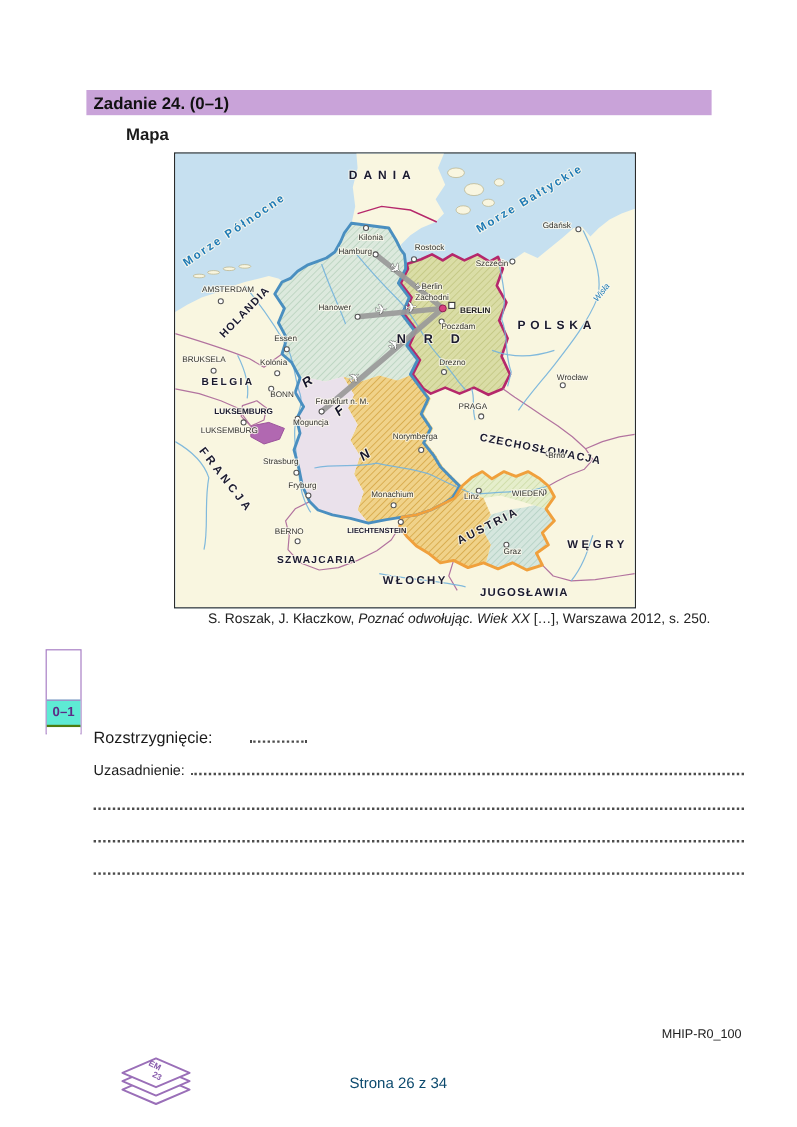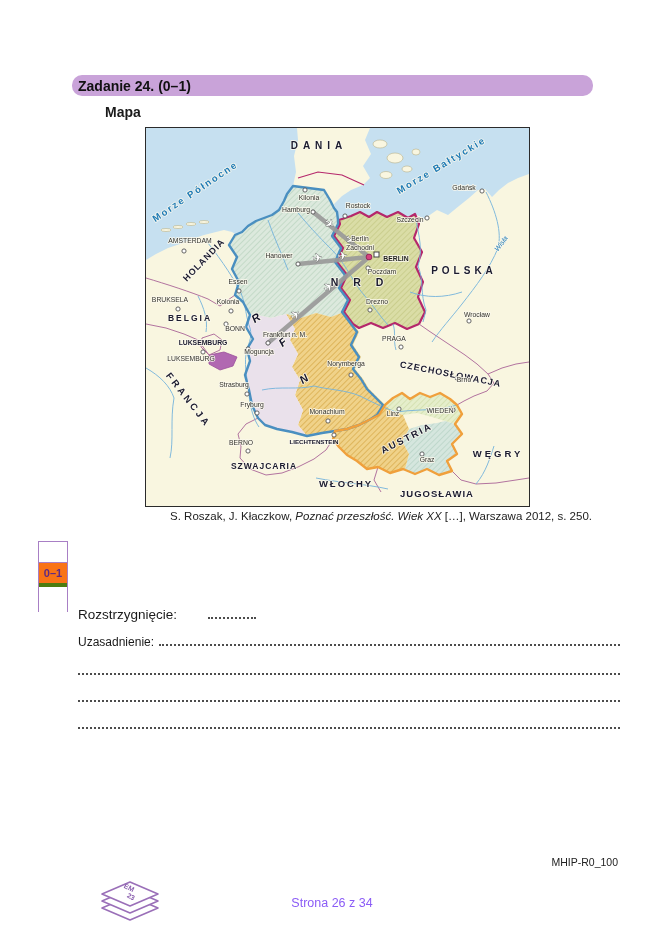--- a/index.html
+++ b/index.html
@@ -1,50 +1,50 @@
 <!DOCTYPE html>
 <html lang="pl"><head>
 <meta charset="utf-8">
 <style>
   html,body{margin:0;padding:0;background:#fff;}
   body{font-family:"Liberation Sans",sans-serif;color:#1a1a1a;}
   .page{position:relative;width:664px;height:939px;background:#fff;overflow:hidden;}
 
   .task-bar{position:absolute;left:72px;top:75px;width:521px;height:21px;
-    background:#c9a3d9;display:flex;align-items:center;border-radius:10px;}
+    background:#c9a3d9;display:flex;align-items:center;}
   .task-bar span{font-weight:bold;font-size:14px;padding-left:6px;color:#111;}
 
   .map-caption{position:absolute;left:78px;top:104px;font-weight:bold;font-size:14px;padding-left:27px;}
 
   .map-frame{position:absolute;left:145px;top:127px;width:383px;height:378px;
     border:1.5px solid #2b2b2b;box-sizing:content-box;background:#c6e0f0;}
   .map-frame svg{display:block;}
 
   .source{position:absolute;left:72px;top:510px;width:520px;text-align:right;
     font-size:11.5px;color:#222;}
 
   .tbox{position:absolute;left:38px;top:541px;width:30px;height:71px;
     border:1.5px solid #a87fc5;box-sizing:border-box;background:#fff;}
   .tbox .num{height:20px;background:#7a4099;color:#fff;font-weight:bold;font-size:11px;
     display:flex;align-items:center;justify-content:center;margin-left:40px;}
-  .tbox .pts{height:20px;background:#f97316;color:#5e2a86;font-weight:bold;font-size:11px;
-    display:flex;align-items:center;justify-content:center;border-top:1px solid #a87fc5;border-bottom:4px solid #4d7c0f;}
+  .tbox .pts{height:20px;background:#5eead4;color:#5e2a86;font-weight:bold;font-size:11px;
+    display:flex;align-items:center;justify-content:center;border-top:1px solid #a87fc5;border-bottom:2px solid #4d7c0f;margin-top:21px;}
   .tbox .blank{height:27px;background:#fff;}
 
   .question{position:absolute;left:78px;top:543px;width:522px;
     font-weight:bold;font-size:13.5px;line-height:19px;}
 
   .ans-dec{position:absolute;left:78px;top:606px;font-size:13.5px;display:flex;align-items:baseline;gap:26px;}
   .ans-just{position:absolute;left:78px;top:633px;width:542px;font-size:12px;display:flex;align-items:baseline;}
   .dots{display:inline-block;border-bottom:2px dotted #4c4c4c;height:11px;margin-left:5px;}
   .dots.short{width:48px;}
   .dots.fill{flex:1;}
   .dotline{position:absolute;left:78px;width:542px;height:12px;border-bottom:2px dotted #4c4c4c;}
 
-  .footer-page{position:absolute;left:0;top:896px;width:664px;text-align:center;font-size:12.5px;color:#8b5cf6;}
+  .footer-page{position:absolute;left:0;top:896px;width:664px;text-align:center;font-size:12.5px;color:#0c4a6e;}
   .footer-code{position:absolute;right:46px;top:856px;font-size:10.5px;font-weight:normal;color:#222;}
   .logo{position:absolute;left:92px;top:874px;}
 
   
   .ml{font-family:"Liberation Sans",sans-serif;text-anchor:middle;fill:#1b1b2f;font-weight:bold;
       paint-order:stroke;stroke:#fbf9ee;stroke-width:1.8px;stroke-opacity:.8;stroke-linejoin:round;}
   .ml.sea{fill:#1d7ab5;}
   .ml.riv{font-style:italic;font-weight:normal;}
   .ml.city{font-weight:normal;fill:#33332e;font-size:6.8px;}
   .ml.city.b{font-weight:bold;fill:#222;}
@@ -249,21 +249,21 @@
           <text x="331" y="189" class="ml city" font-size="6.8">Wrocław</text>
           <text x="95" y="317" class="ml city" font-size="6.8">BERNO</text>
           <text x="236" y="146" class="ml city" font-size="6.8">Poczdam</text>
           <text x="214" y="113" class="ml city" font-size="6.8">Berlin</text>
           <text x="214" y="122" class="ml city" font-size="6.8">Zachodni</text>
           <text x="250" y="133" class="ml city b" font-size="6.8">BERLIN</text>
         </g>
     </svg>
   </div>
 
-  <div class="source"><span>S. Roszak, J. Kłaczkow, </span><i>Poznać przeszłość. Wiek XX</i><span> […], Warszawa 2012, s. 250.</span></div>
+  <div class="source"><span>S. Roszak, J. Kłaczkow, </span><i>Poznać odwołując. Wiek XX</i><span> […], Warszawa 2012, s. 250.</span></div>
 
   <div class="tbox">
     <div class="num">24.</div>
     <div class="pts">0–1</div>
     <div class="blank"></div>
   </div>
 
 
   <div class="ans-dec">
     <span>Rozstrzygnięcie:</span>

